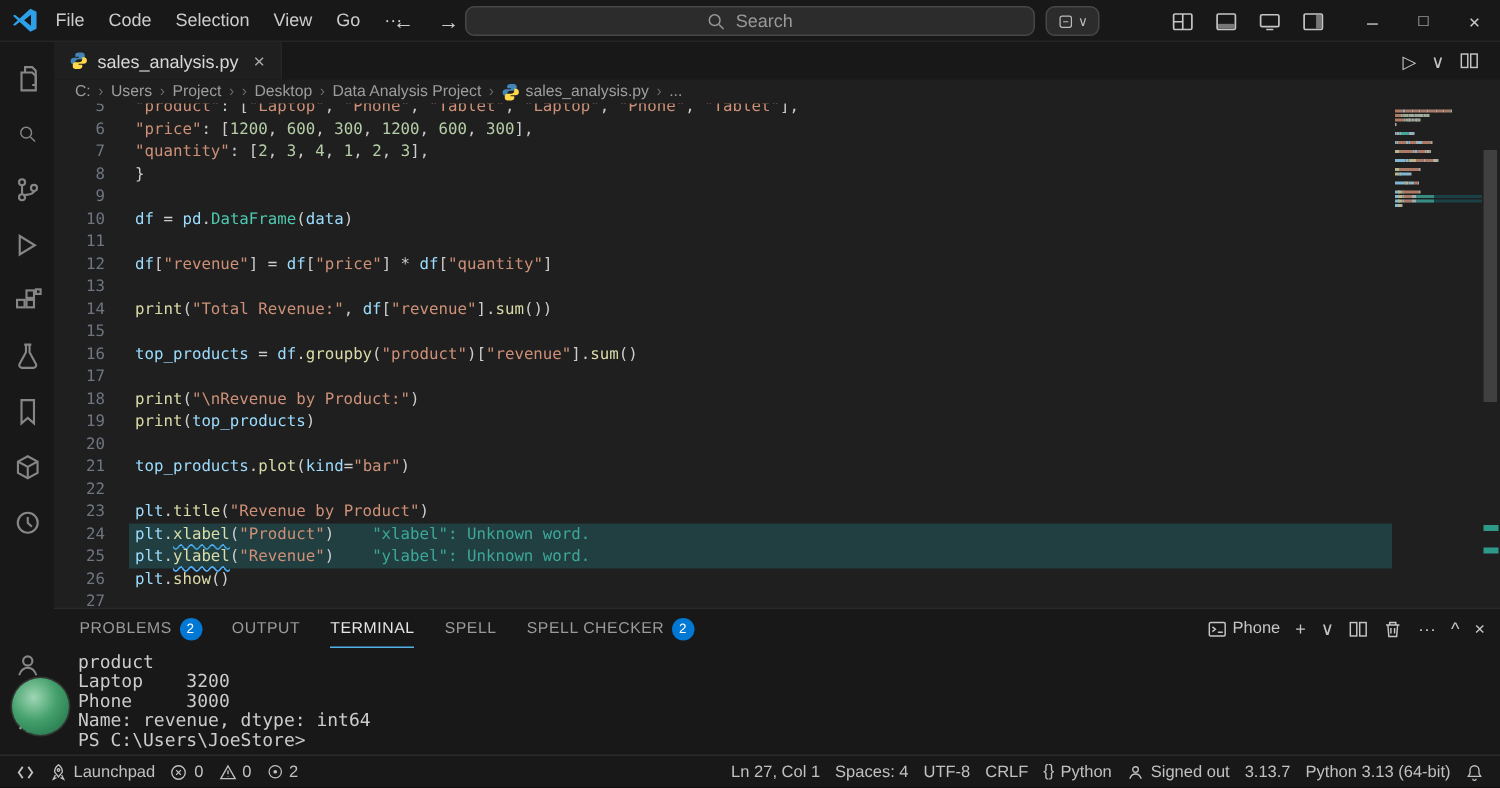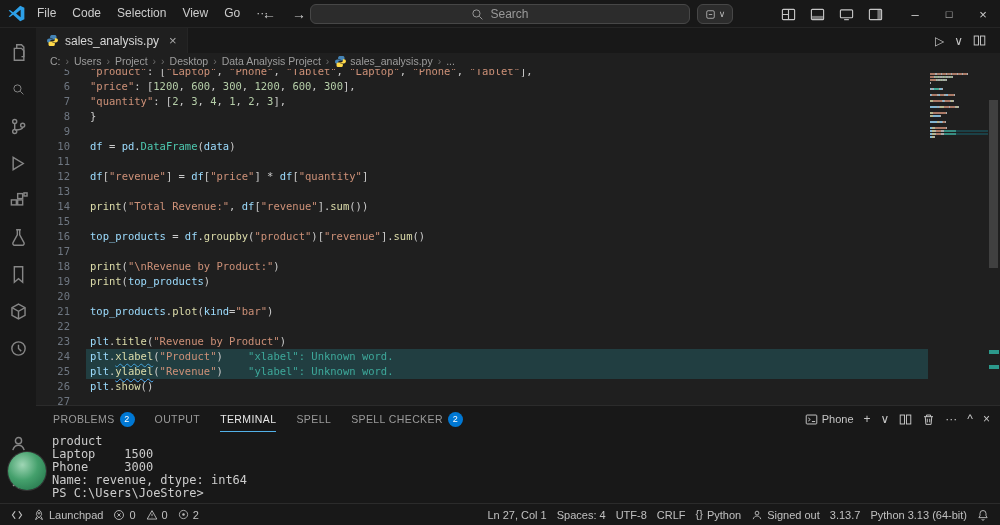--- a/index.html
+++ b/index.html
@@ -572,21 +572,21 @@
               <span style="display: inline-flex;">
                 <svg width="13" height="13" viewBox="0 0 16 16" fill="none" stroke="currentColor" stroke-width="1.2">
                   <path d="M2.5 4.5h11M5.5 4.5v-2h5v2M4 4.5l.8 9.5h6.4l.8-9.5M6.5 7v4.5M9.5 7v4.5"></path>
                 </svg>
               </span>
               <span style="display: inline-flex;">···</span>
               <span style="display: inline-flex;">^</span>
               <span style="display: inline-flex;">×</span>
             </span>
         </div>
-        <div class="terminal"><div>product</div><div>Laptop    1500</div><div>Phone     3000</div><div>Name: revenue, dtype: int64</div><div>PS C:\Users\JoeStore&gt;</div></div>
+        <div class="terminal"><div>product</div><div>Laptop    3200</div><div>Phone     3000</div><div>Name: revenue, dtype: int64</div><div>PS C:\Users\JoeStore&gt;</div></div>
       </div>
 
     </div>
   </div>
 
   <div class="statusbar">
     <div class="sb-left">
         <div class="sb-item">
           <span class="icon">
             <svg width="12" height="12" viewBox="0 0 16 16" fill="none" stroke="currentColor" stroke-width="1.6">

